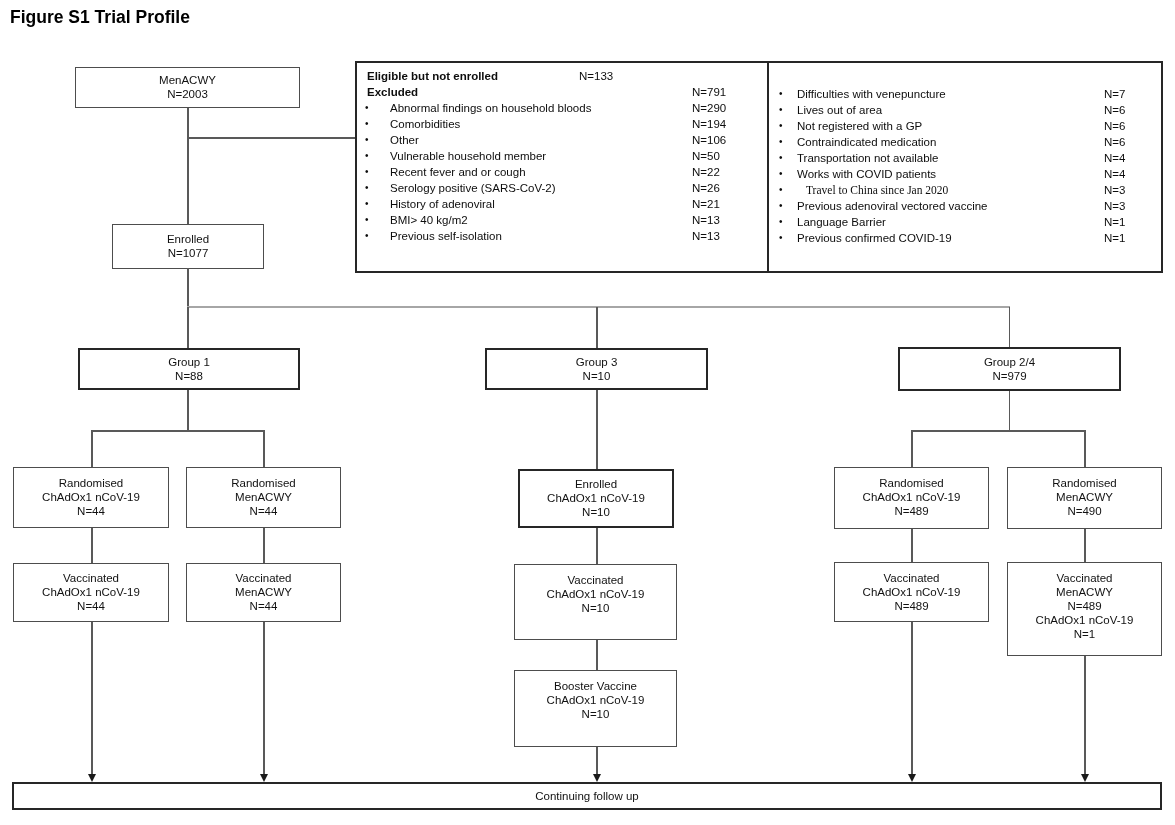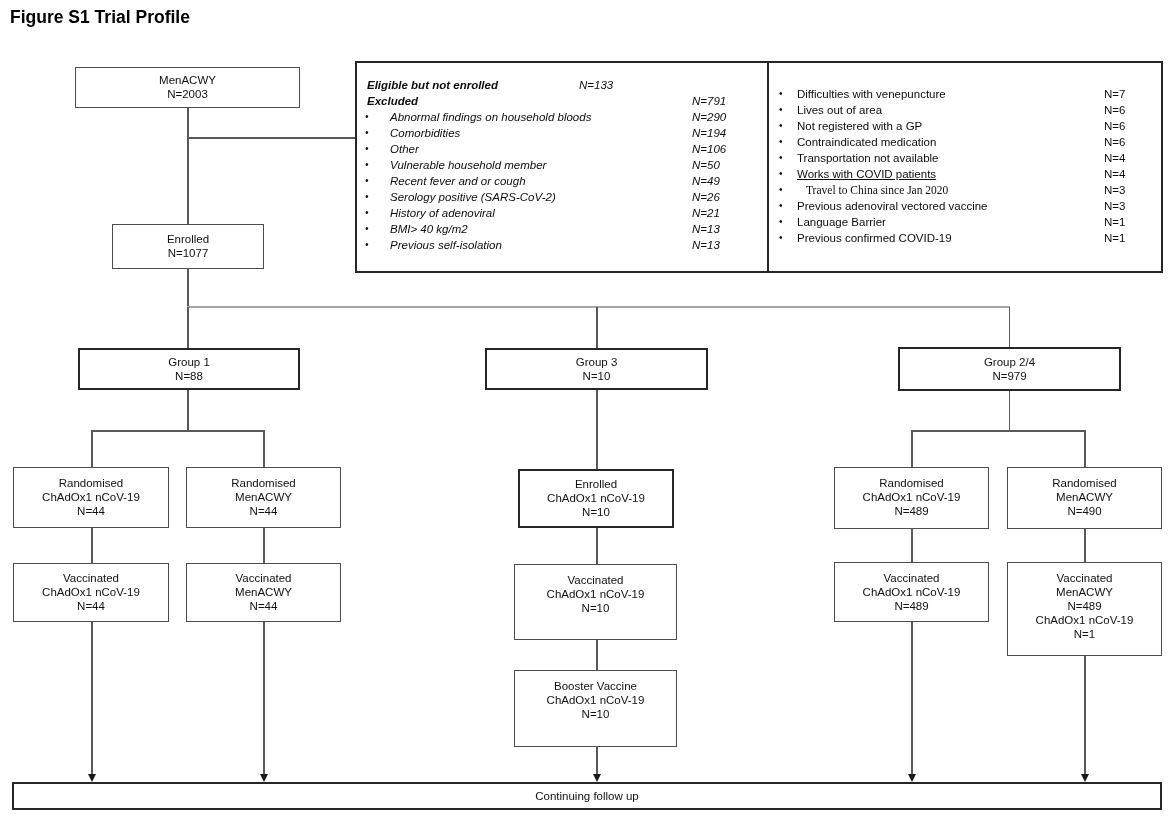--- a/index.html
+++ b/index.html
@@ -127,21 +127,21 @@
 
   <div class="box" style="left:1007px;top:562px;width:155px;height:94px;padding-top:8px;">
     <div class="bl">Vaccinated</div>
     <div class="bl">MenACWY</div>
     <div class="bl">N=489</div>
     <div class="bl">ChAdOx1 nCoV-19</div>
     <div class="bl">N=1</div>
   </div>
 
   <div class="excl-box" style="left:355px;top:61px;width:808px;height:212px;">
-    <div class="excl-col" style="left:0;width:448px;padding-top:14px;font-style:italic;">
+    <div class="excl-col" style="left:0;width:448px;padding-top:5px;">
       <div class="excl-row">
         <span class="bold" style="position:absolute;left:10px;">Eligible  but not enrolled</span>
         <span style="position:absolute;left:222px;">N=133</span>
       </div>
       <div class="excl-row">
         <span class="bold" style="position:absolute;left:10px;">Excluded</span>
         <span class="excl-n">N=791</span>
       </div>
       <div id="excl-left-items">
           <div class="excl-row">
@@ -160,21 +160,21 @@
             <span class="excl-n">N=106</span>
           </div>
           <div class="excl-row">
             <span class="excl-bullet" style="left: 8px;">•</span>
             <span style="position: absolute; left: 33px;">Vulnerable household member</span>
             <span class="excl-n">N=50</span>
           </div>
           <div class="excl-row">
             <span class="excl-bullet" style="left: 8px;">•</span>
             <span style="position: absolute; left: 33px;">Recent fever and or cough</span>
-            <span class="excl-n">N=49</span>
+            <span class="excl-n">N=22</span>
           </div>
           <div class="excl-row">
             <span class="excl-bullet" style="left: 8px;">•</span>
             <span style="position: absolute; left: 33px;">Serology positive (SARS-CoV-2)</span>
             <span class="excl-n">N=26</span>
           </div>
           <div class="excl-row">
             <span class="excl-bullet" style="left: 8px;">•</span>
             <span style="position: absolute; left: 33px;">History of adenoviral</span>
             <span class="excl-n">N=21</span>
@@ -213,21 +213,21 @@
           <span style="position: absolute; left: 28px;">Contraindicated medication</span>
           <span class="excl-n">N=6</span>
         </div>
         <div class="excl-row">
           <span class="excl-bullet" style="left: 10px;">•</span>
           <span style="position: absolute; left: 28px;">Transportation not available</span>
           <span class="excl-n">N=4</span>
         </div>
         <div class="excl-row">
           <span class="excl-bullet" style="left: 10px;">•</span>
-          <span style="position: absolute; left: 28px; text-decoration: underline;">Works with COVID patients</span>
+          <span style="position: absolute; left: 28px;">Works with COVID patients</span>
           <span class="excl-n">N=4</span>
         </div>
         <div class="excl-row">
           <span class="excl-bullet" style="left: 10px;">•</span>
           <span style="position: absolute; left: 37px; font-family: Liberation Serif, serif;">Travel to China since Jan 2020</span>
           <span class="excl-n">N=3</span>
         </div>
         <div class="excl-row">
           <span class="excl-bullet" style="left: 10px;">•</span>
           <span style="position: absolute; left: 28px;">Previous adenoviral vectored vaccine</span>

